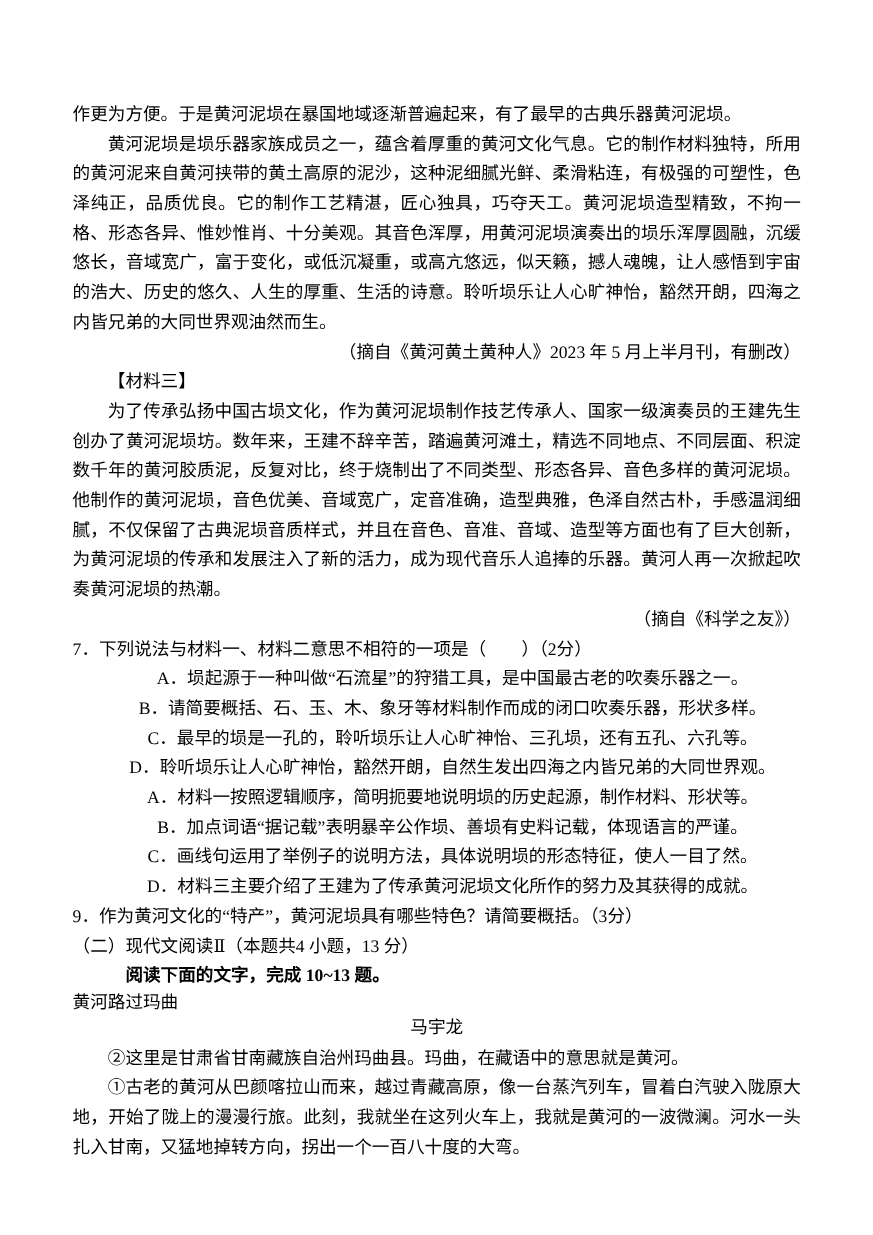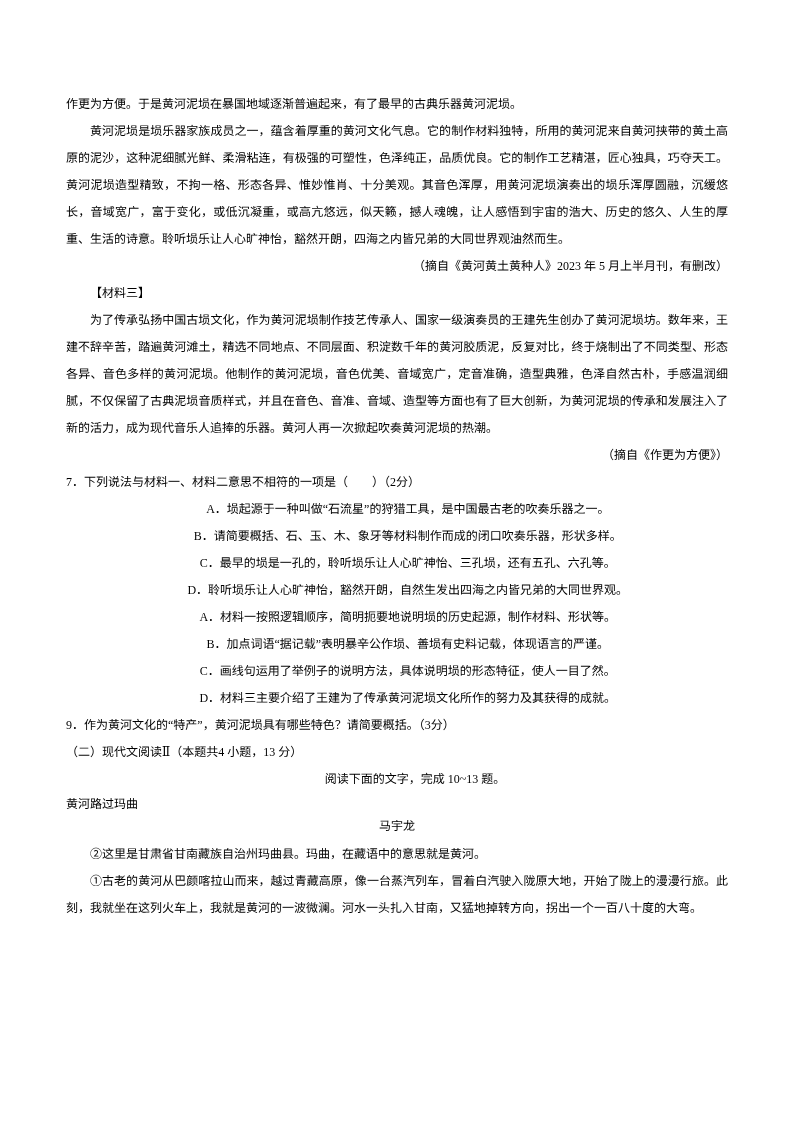--- a/index.html
+++ b/index.html
@@ -15,31 +15,31 @@
     background: #ffffff;
     overflow: hidden;
     font-family: "Liberation Serif", "DejaVu Serif", serif;
     color: #000000;
   }
   .content {
     position: absolute;
     top: 91px;
     left: 66px;
     width: 662px;
-    font-size: 12px;
+    font-size: 16px;
     line-height: 27px;
     text-align: justify;
     text-justify: inter-ideograph;
   }
   p { margin: 0; padding: 0; }
   .indent   { text-indent: 2em; }
   .noindent { text-indent: 0; }
   .center   { text-align: right; }
   .right    { text-align: right; }
-  .instruction { text-indent: 3em; text-align: center; }
+  .instruction { text-indent: 3em; text-align: left; font-weight: bold; }
   .stem     { text-align: left; }
   .option   { text-indent: 1.8em; text-align: center; }
   .title-line  { text-align: left; line-height: 22px; font-family: Liberation Serif, serif; }
   .author-line { text-align: center; line-height: 23px; margin-bottom: 3px; }
 </style>
 </head>
 <body>
 
 <div class="page">
   <div class="content">
@@ -47,21 +47,21 @@
     <p class="noindent">作更为方便。于是黄河泥埙在暴国地域逐渐普遍起来，有了最早的古典乐器黄河泥埙。</p>
 
     <p class="indent">黄河泥埙是埙乐器家族成员之一，蕴含着厚重的黄河文化气息。它的制作材料独特，所用的黄河泥来自黄河挟带的黄土高原的泥沙，这种泥细腻光鲜、柔滑粘连，有极强的可塑性，色泽纯正，品质优良。它的制作工艺精湛，匠心独具，巧夺天工。黄河泥埙造型精致，不拘一格、形态各异、惟妙惟肖、十分美观。其音色浑厚，用黄河泥埙演奏出的埙乐浑厚圆融，沉缓悠长，音域宽广，富于变化，或低沉凝重，或高亢悠远，似天籁，撼人魂魄，让人感悟到宇宙的浩大、历史的悠久、人生的厚重、生活的诗意。聆听埙乐让人心旷神怡，豁然开朗，四海之内皆兄弟的大同世界观油然而生。</p>
 
     <p class="center">（摘自《黄河黄土黄种人》2023 年 5 月上半月刊，有删改）</p>
 
     <p class="indent">【材料三】</p>
 
     <p class="indent">为了传承弘扬中国古埙文化，作为黄河泥埙制作技艺传承人、国家一级演奏员的王建先生创办了黄河泥埙坊。数年来，王建不辞辛苦，踏遍黄河滩土，精选不同地点、不同层面、积淀数千年的黄河胶质泥，反复对比，终于烧制出了不同类型、形态各异、音色多样的黄河泥埙。他制作的黄河泥埙，音色优美、音域宽广，定音准确，造型典雅，色泽自然古朴，手感温润细腻，不仅保留了古典泥埙音质样式，并且在音色、音准、音域、造型等方面也有了巨大创新，为黄河泥埙的传承和发展注入了新的活力，成为现代音乐人追捧的乐器。黄河人再一次掀起吹奏黄河泥埙的热潮。</p>
 
-    <p class="right">（摘自《作更为方便》）</p>
+    <p class="right">（摘自《科学之友》）</p>
 
     <p class="stem">7．下列说法与材料一、材料二意思不相符的一项是（　　）（2分）</p>
     <p class="option">A．埙起源于一种叫做“石流星”的狩猎工具，是中国最古老的吹奏乐器之一。</p>
     <p class="option">B．请简要概括、石、玉、木、象牙等材料制作而成的闭口吹奏乐器，形状多样。</p>
     <p class="option">C．最早的埙是一孔的，聆听埙乐让人心旷神怡、三孔埙，还有五孔、六孔等。</p>
     <p class="option">D．聆听埙乐让人心旷神怡，豁然开朗，自然生发出四海之内皆兄弟的大同世界观。</p>
 
     <p class="option">A．材料一按照逻辑顺序，简明扼要地说明埙的历史起源，制作材料、形状等。</p>
     <p class="option">B．加点词语“据记载”表明暴辛公作埙、善埙有史料记载，体现语言的严谨。</p>
     <p class="option">C．画线句运用了举例子的说明方法，具体说明埙的形态特征，使人一目了然。</p>

